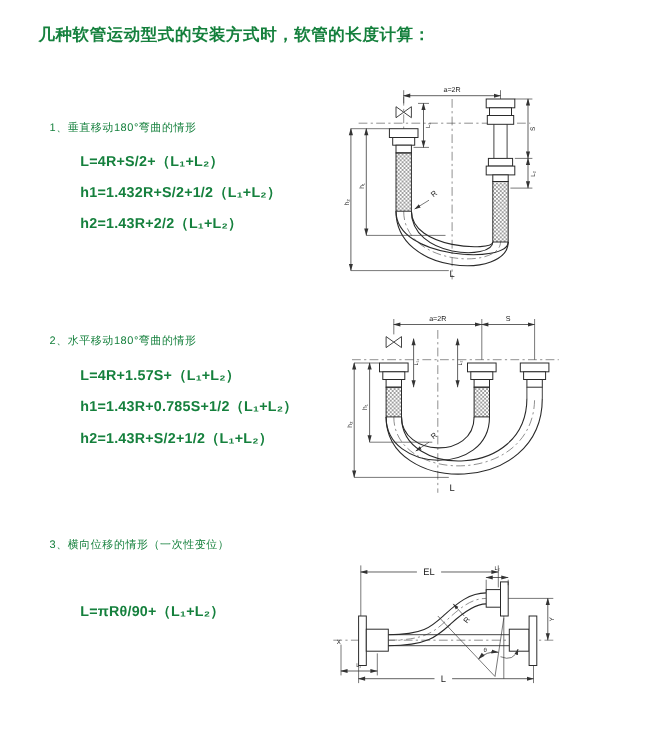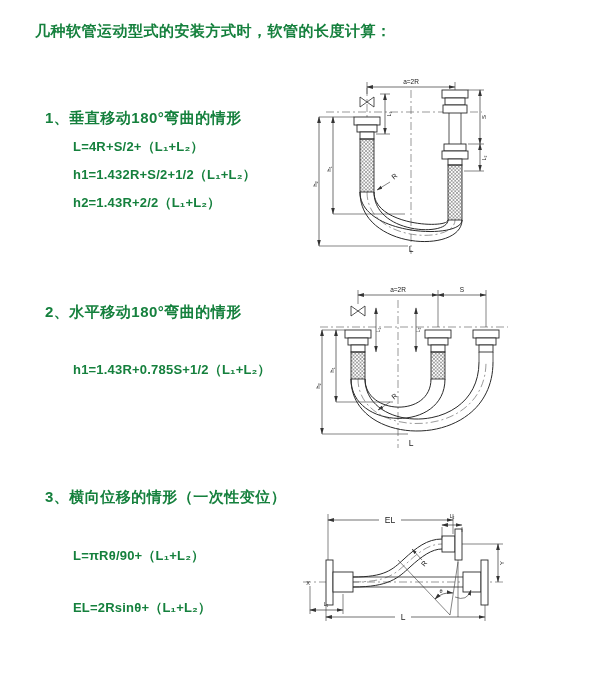--- a/index.html
+++ b/index.html
@@ -1,19 +1,19 @@
 <!DOCTYPE html>
 <html><head>
 <meta charset="utf-8">
 <style>
   html,body{margin:0;padding:0;background:#fff;}
   .page{position:relative;width:600px;height:675px;background:#ffffff;overflow:hidden;
         font-family:"Liberation Sans","DejaVu Sans",sans-serif;color:#15803d;}
   .title{position:absolute;left:35px;top:22px;font-size:15px;font-weight:bold;letter-spacing:.5px;}
-  .sec-heading{position:absolute;font-size:15px;font-weight:bold;letter-spacing:.5px;white-space:nowrap;}
+  .sec-heading{position:absolute;font-size:10px;font-weight:normal;letter-spacing:.5px;white-space:nowrap;}
   .formula{position:absolute;font-size:13px;font-weight:700;letter-spacing:.2px;white-space:nowrap;}
   .diagram{position:absolute;}
   svg text{fill:#1a1a1a;font-family:"Liberation Sans","DejaVu Sans",sans-serif;}
   .pipe{stroke:#2a2a2a;stroke-width:1;fill:none;}
   .thin{stroke:#2a2a2a;stroke-width:.8;fill:none;}
   .fit{stroke:#2a2a2a;stroke-width:.9;fill:#ffffff;}
   .hz{fill:url(#hz);stroke:#2a2a2a;stroke-width:.9;}
   .dim{stroke:#333;stroke-width:.7;fill:none;marker-start:url(#as);marker-end:url(#ae);}
   .lead{stroke:#333;stroke-width:.6;fill:none;marker-end:url(#ae);}
   .ext{stroke:#333;stroke-width:.6;fill:none;}
@@ -39,25 +39,26 @@
   </svg>
 
   <div class="title">几种软管运动型式的安装方式时，软管的长度计算：</div>
 
   <div class="sec-heading" style="left:45px;top:109px">1、垂直移动180°弯曲的情形</div>
   <div class="formula" style="left:73px;top:138px">L=4R+S/2+（L₁+L₂）</div>
   <div class="formula" style="left:73px;top:166px">h1=1.432R+S/2+1/2（L₁+L₂）</div>
   <div class="formula" style="left:73px;top:194px">h2=1.43R+2/2（L₁+L₂）</div>
 
   <div class="sec-heading" style="left:45px;top:303px">2、水平移动180°弯曲的情形</div>
+  <div class="formula" style="left:73px;top:332px">L=4R+1.57S+（L₁+L₂）</div>
   <div class="formula" style="left:73px;top:361px">h1=1.43R+0.785S+1/2（L₁+L₂）</div>
+  <div class="formula" style="left:73px;top:390px">h2=1.43R+S/2+1/2（L₁+L₂）</div>
 
   <div class="sec-heading" style="left:45px;top:488px">3、横向位移的情形（一次性变位）</div>
   <div class="formula" style="left:73px;top:547px">L=πRθ/90+（L₁+L₂）</div>
-  <div class="formula" style="left:73px;top:599px">EL=2Rsinθ+（L₁+L₂）</div>
 
   <svg class="diagram" style="left:310px;top:74px" width="190" height="184" viewBox="0 0 190 184">
     <g>
       <line class="cl" x1="57" y1="14" x2="57" y2="44"></line>
       <line class="cl" x1="101" y1="16" x2="101" y2="180"></line>
       <line class="cl" x1="16" y1="38" x2="172" y2="38"></line>
       <path class="cl" d="M57,118 C57,168 145,171 145,146"></path>
     </g>
     <g>
       <path class="pipe" d="M50,118 C50,176 152,180 152,146"></path>

